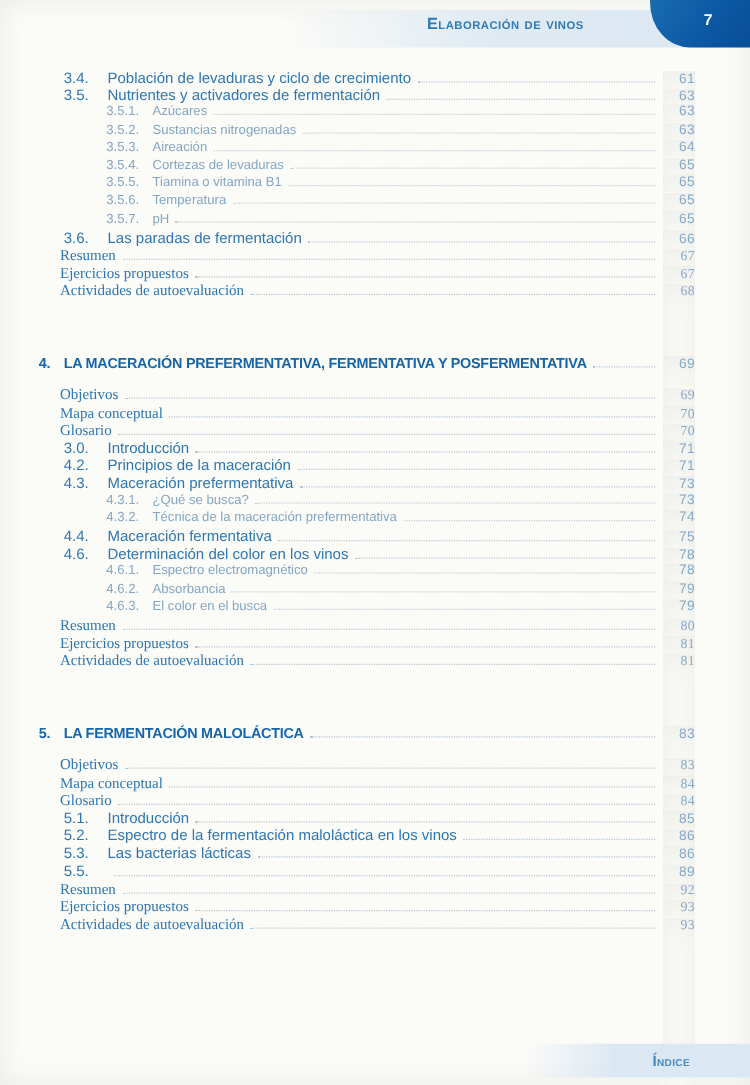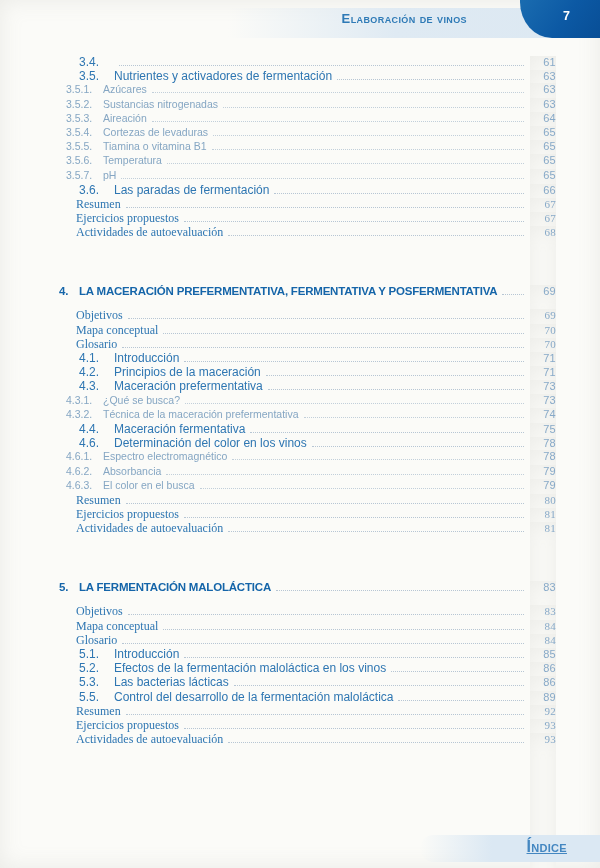--- a/index.html
+++ b/index.html
@@ -55,21 +55,20 @@
     width: 600px;
   }
   .toc-section + .toc-section { margin-top: 46px; }
 
   .row {
     display: flex;
     align-items: baseline;
     height: 14.2px;
     padding-right: 44px;
     white-space: nowrap;
-    margin-left: 28px;
   }
   .row .num   { flex: none; }
   .row .label { flex: none; }
   .row .dots  {
     flex: 1 1 auto;
     min-width: 8px;
     border-bottom: 1.5px dotted #b7c6d4;
     margin: 0 6px 2.5px 5px;
   }
   .row .page {
@@ -91,58 +90,58 @@
     letter-spacing: -0.2px;
     color: #1565a9;
   }
   .row.head .num { width: 20px; }
 
   .row.l0 { padding-left: 48px; font-size: 12px; color: #2e76b2; font-family: Liberation Serif, serif; }
 
   .row.l1 { padding-left: 51px; font-size: 12px; color: #2e76b2; }
   .row.l1 .num { width: 35px; }
 
-  .row.l2 { padding-left: 38px; font-size: 10.5px; color: #85a6c3; }
+  .row.l2 { padding-left: 85px; font-size: 10.5px; color: #85a6c3; }
   .row.l2 .num { width: 37px; }
   .row.l2 .dots { border-bottom-color: #c2cfda; }
 
   
   .footer-band {
     position: absolute;
     right: 0; bottom: 6px;
     width: 180px; height: 27px;
     border-radius: 14px 0 0 14px;
     background: linear-gradient(to left, #dbe8f3 60%, rgba(219,232,243,0));
   }
   .footer-label {
     position: absolute;
-    right: 33px; bottom: 12px;
+    right: 48px; bottom: 12px;
     font-variant: small-caps;
     font-weight: bold;
-    font-size: 16px;
+    font-size: 12px;
     letter-spacing: 0.3px;
     color: #4487c1;
-    text-decoration: underline;
   }
 </style>
 </head>
 <body>
 
 <div class="page">
 
   <div class="header-band"></div>
   <div class="header-title">Elaboración de vinos</div>
   <div class="page-tab">
     <span class="page-tab-number">7</span>
   </div>
 
   <div class="toc">
       <section class="toc-section">
         <div class="row l1">
     <span class="num">3.4.</span>
+    <span class="label">Población de levaduras y ciclo de crecimiento</span>
     <span class="dots"></span>
     <span class="page">61</span>
   </div>
         <div class="row l1">
     <span class="num">3.5.</span>
     <span class="label">Nutrientes y activadores de fermentación</span>
     <span class="dots"></span>
     <span class="page">63</span>
   </div>
         <div class="row l2">
@@ -231,21 +230,21 @@
     <span class="dots"></span>
     <span class="page">70</span>
   </div>
         <div class="row l0">
     <span class="num"></span>
     <span class="label">Glosario</span>
     <span class="dots"></span>
     <span class="page">70</span>
   </div>
         <div class="row l1">
-    <span class="num">4.1.</span>
+    <span class="num">3.0.</span>
     <span class="label">Introducción</span>
     <span class="dots"></span>
     <span class="page">71</span>
   </div>
         <div class="row l1">
     <span class="num">4.2.</span>
     <span class="label">Principios de la maceración</span>
     <span class="dots"></span>
     <span class="page">71</span>
   </div>
@@ -342,33 +341,32 @@
     <span class="page">84</span>
   </div>
         <div class="row l1">
     <span class="num">5.1.</span>
     <span class="label">Introducción</span>
     <span class="dots"></span>
     <span class="page">85</span>
   </div>
         <div class="row l1">
     <span class="num">5.2.</span>
-    <span class="label">Efectos de la fermentación maloláctica en los vinos</span>
+    <span class="label">Espectro de la fermentación maloláctica en los vinos</span>
     <span class="dots"></span>
     <span class="page">86</span>
   </div>
         <div class="row l1">
     <span class="num">5.3.</span>
     <span class="label">Las bacterias lácticas</span>
     <span class="dots"></span>
     <span class="page">86</span>
   </div>
         <div class="row l1">
     <span class="num">5.5.</span>
-    <span class="label">Control del desarrollo de la fermentación maloláctica</span>
     <span class="dots"></span>
     <span class="page">89</span>
   </div>
         <div class="row l0">
     <span class="num"></span>
     <span class="label">Resumen</span>
     <span class="dots"></span>
     <span class="page">92</span>
   </div>
         <div class="row l0">

